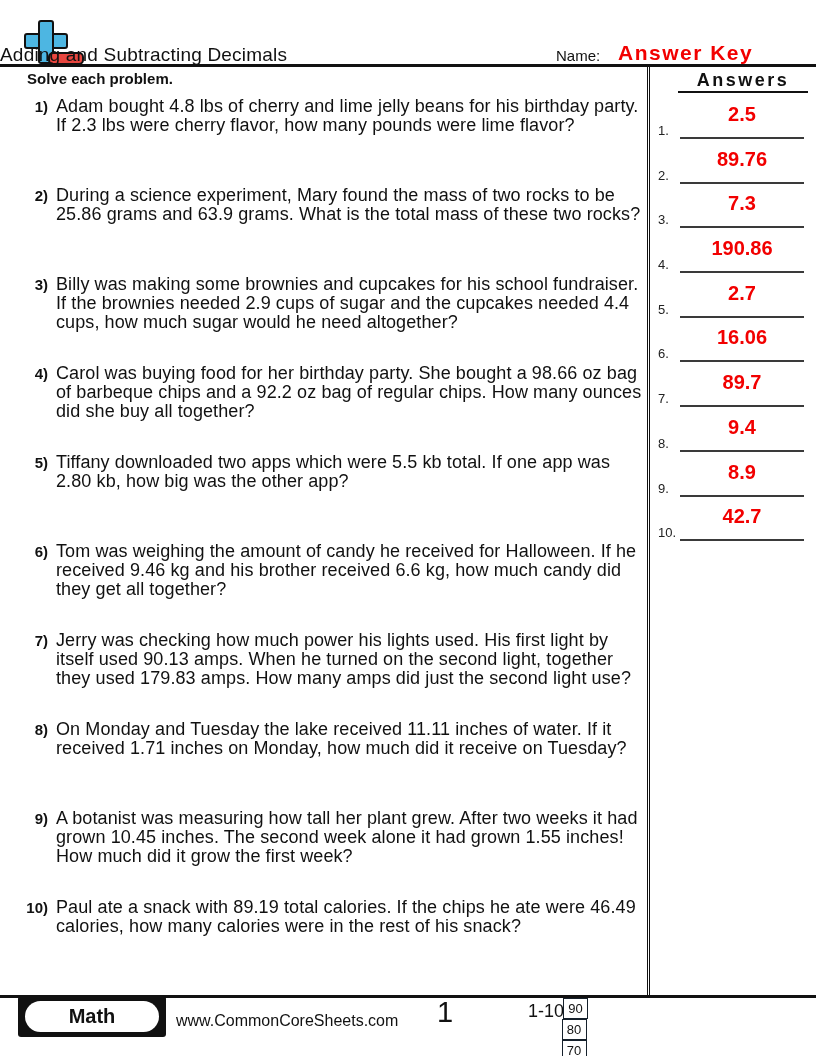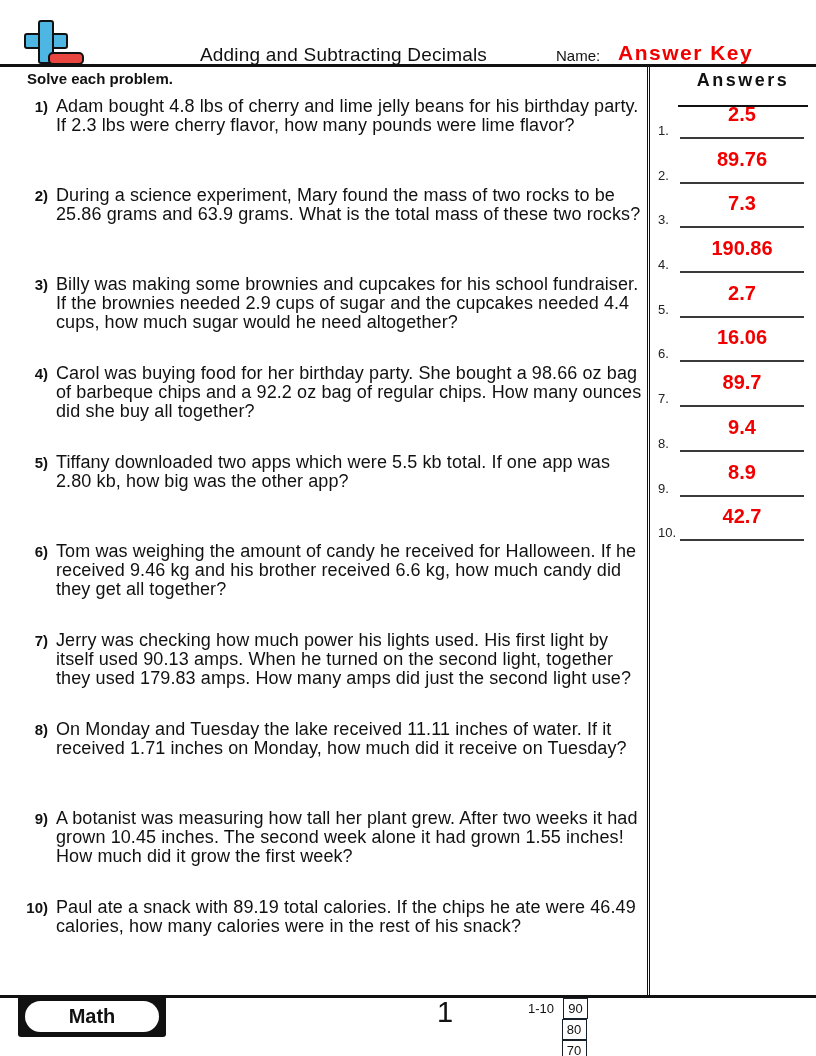--- a/index.html
+++ b/index.html
@@ -10,42 +10,42 @@
     margin:0 auto;
     font-family:"Liberation Sans","DejaVu Sans",sans-serif;
     color:#111;
     overflow:hidden;
   }
   
   .logo{position:absolute;left:22px;top:20px;width:66px;height:48px;}
   .logo .plus-v{position:absolute;left:16px;top:0;width:12px;height:40px;background:var(--logo-blue);border:2.5px solid #111;border-radius:3px;}
   .logo .plus-h{position:absolute;left:2px;top:13px;width:40px;height:12px;background:var(--logo-blue);border:2.5px solid #111;border-radius:3px;}
   .logo .minus{position:absolute;left:26px;top:32px;width:32px;height:9px;background:var(--logo-red);border:2.5px solid #111;border-radius:5px;}
-  .title{position:absolute;left:0;top:44px;width:655px;text-align:center;font-size:19px;letter-spacing:.2px;padding-left:16px;}
+  .title{position:absolute;left:0;top:44px;width:655px;text-align:left;font-size:19px;letter-spacing:.2px;}
   .name-label{position:absolute;left:556px;top:47px;font-size:15px;}
   .name-value{position:absolute;left:618px;top:41px;font-size:21px;font-weight:bold;color:var(--answer-red);letter-spacing:1.5px;}
   .header-rule{position:absolute;left:0;top:64px;width:816px;height:3px;background:#111;}
   .instruction{position:absolute;left:27px;top:70px;font-size:15px;font-weight:bold;}
   
   .divider-v{position:absolute;left:647px;top:67px;height:928px;width:3px;border-left:1.5px solid #111;border-right:1.5px solid #111;box-sizing:border-box;}
-  .answers-header{position:absolute;left:678px;top:70px;width:130px;text-align:center;font-size:18px;font-weight:bold;letter-spacing:2.5px;border-bottom:2.5px solid #111;padding-bottom:14px;box-sizing:border-box;}
+  .answers-header{position:absolute;left:678px;top:70px;width:130px;text-align:center;font-size:18px;font-weight:bold;letter-spacing:2.5px;border-bottom:2.5px solid #111;padding-bottom:0;box-sizing:border-box;}
   .answer-row{position:absolute;left:652px;width:156px;height:30px;display:flex;align-items:flex-end;}
   .answer-num{width:28px;font-size:13px;color:#222;padding-bottom:1px;padding-left:6px;box-sizing:border-box;}
   .answer-line{flex:1;border-bottom:2px solid #3a3a3a;text-align:center;font-size:20px;font-weight:bold;color:var(--answer-red);padding-bottom:11px;margin-right:4px;}
   
   .problem{position:absolute;left:20px;width:628px;display:flex;}
   .problem-num{width:36px;text-align:right;padding-right:8px;font-size:15px;font-weight:bold;line-height:19px;box-sizing:border-box;flex:none;}
   .problem-text{flex:1;font-size:18px;line-height:19px;letter-spacing:.1px;}
   
   .footer-rule{position:absolute;left:0;top:995px;width:816px;height:3px;background:#111;}
   .math-badge{position:absolute;left:18px;top:996px;width:148px;height:41px;background:#111;border-radius:3px;}
   .math-pill{position:absolute;left:7px;top:5px;right:7px;bottom:5px;background:#fff;border-radius:16px;display:flex;align-items:center;justify-content:center;font-size:20px;font-weight:bold;color:#111;}
   .website{position:absolute;left:176px;top:1012px;font-size:16px;color:#111;}
   .page-number{position:absolute;left:425px;top:996px;width:40px;text-align:center;font-size:29px;}
-  .score-label{position:absolute;left:528px;top:1001px;font-size:13px;}
+  .score-label{position:absolute;left:528px;top:1001px;font-size:18px;}
   .score-table{position:absolute;left:563px;top:998px;display:flex;flex-direction:column;}
   .score-cell{width:23px;height:19px;border:1.5px solid #15202b;margin-left:-1.5px;display:flex;align-items:center;justify-content:center;font-size:13px;background:#fff;}
   .score-cell:first-child{margin-left:0;}
   .score-cell.shaded{background:var(--score-blue);}
 </style>
 </head>
 <body>
 
 <div class="page">
 
@@ -142,20 +142,21 @@
   </div>
   <div class="problem" style="top:898px">
     <span class="problem-num">10)</span>
     <span class="problem-text">Paul ate a snack with 89.19 total calories. If the chips he ate were 46.49 calories, how many calories were in the rest of his snack?</span>
   </div>
 
   <div class="footer-rule"></div>
   <div class="math-badge">
     <div class="math-pill">Math</div>
   </div>
+  <div class="website">www.CommonCoreSheets.com</div>
   <div class="page-number">1</div>
   <div class="score-label">1-10</div>
   <div class="score-table">
     <div class="score-cell">90</div>
     <div class="score-cell">80</div>
     <div class="score-cell">70</div>
     <div class="score-cell">60</div>
     <div class="score-cell">50</div>
     <div class="score-cell shaded">40</div>
     <div class="score-cell shaded">30</div>

